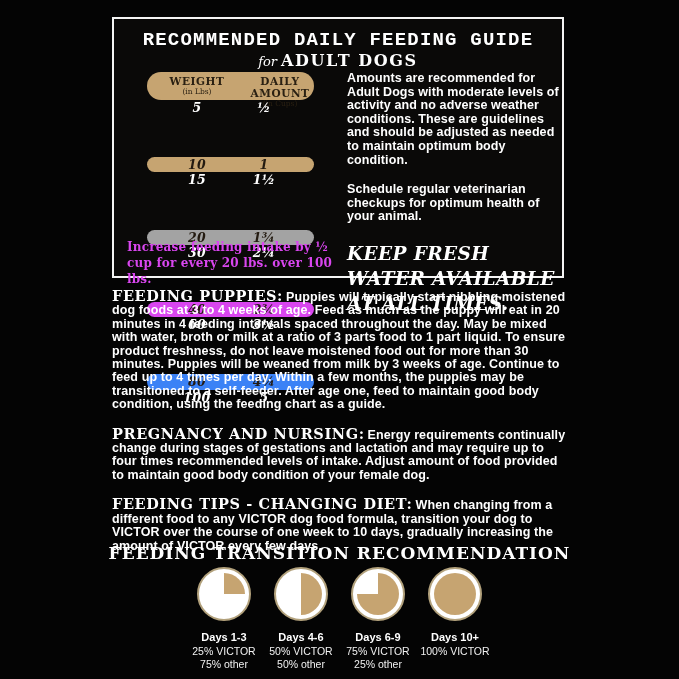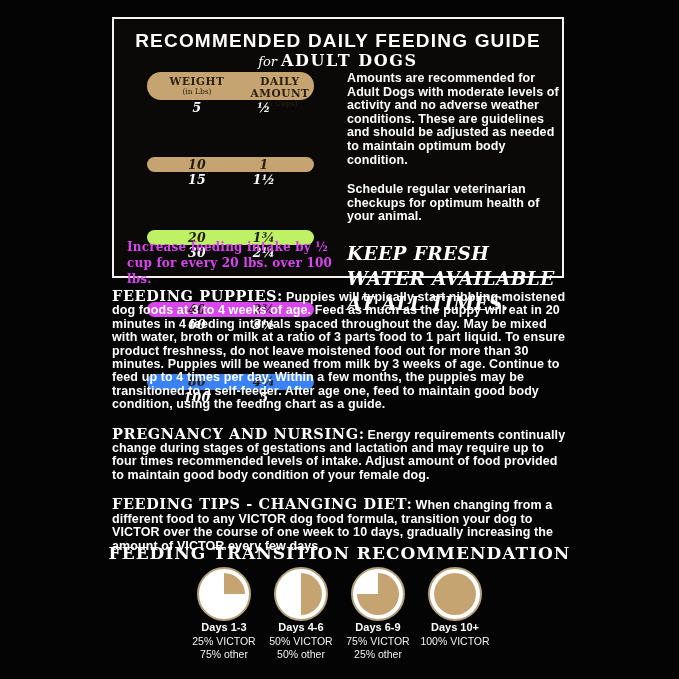--- a/index.html
+++ b/index.html
@@ -10,21 +10,21 @@
   }
   .panel{position:relative;width:679px;height:679px;background:#040404;color:#ffffff;}
 
   
   .guide-box{
     position:absolute;left:112px;top:17px;width:452px;height:261px;
     border:2px solid #f4f4f4;background:#0a0908;box-sizing:border-box;
   }
   .gb-title{
     text-align:center;padding-top:11px;
-    font-family:Liberation Sans, sans-serif;font-weight:bold;
+    font-family:Liberation Mono, monospace;font-weight:bold;
     font-size:19px;letter-spacing:1.2px;line-height:21px;color:#ffffff;
   }
   .gb-subtitle{
     text-align:center;font-family:"DejaVu Serif", serif;color:#ffffff;
     font-size:16px;line-height:19px;letter-spacing:1.6px;font-weight:bold;
   }
   .gb-subtitle .for{
     font-weight:normal;font-style:italic;font-size:13px;letter-spacing:0;
     margin-right:4px;
   }
@@ -83,21 +83,21 @@
     font-size:17px;letter-spacing:1px;color:#ffffff;
   }
   .pies{position:absolute;top:567px;left:0;width:679px;display:flex;justify-content:center;}
   .pie-item{width:77px;text-align:center;}
   .pie-outer{
     width:54px;height:54px;margin:0 auto;border-radius:50%;
     border:2px solid #b2a17c;background:#ffffff;box-sizing:border-box;
     display:flex;align-items:center;justify-content:center;
   }
   .pie{width:42px;height:42px;border-radius:50%;}
-  .pie-labels{}
+  .pie-labels{margin-top:10px;}
   .pie-days{font-size:11px;font-weight:bold;line-height:13.5px;color:#ffffff;}
   .pie-pct{font-size:10.5px;font-weight:normal;line-height:13.5px;color:#f1f1f1;}
 </style>
 </head>
 <body>
 
 <div class="panel">
 
   <div class="guide-box">
     <div class="gb-title">RECOMMENDED DAILY FEEDING GUIDE</div>
@@ -122,21 +122,21 @@
         <span class="ta">½</span>
       </div>
       <div class="trow pill" style="background:#c6a471;">
         <span class="tw">10</span>
         <span class="ta">1</span>
       </div>
       <div class="trow plain">
         <span class="tw">15</span>
         <span class="ta">1½</span>
       </div>
-      <div class="trow pill" style="background:#bef264;">
+      <div class="trow pill" style="background:#a3a3a3;">
         <span class="tw">20</span>
         <span class="ta">1¾</span>
       </div>
       <div class="trow plain">
         <span class="tw">30</span>
         <span class="ta">2¼</span>
       </div>
       <div class="trow pill" style="background:#d946ef;">
         <span class="tw">40</span>
         <span class="ta">2¾</span>

